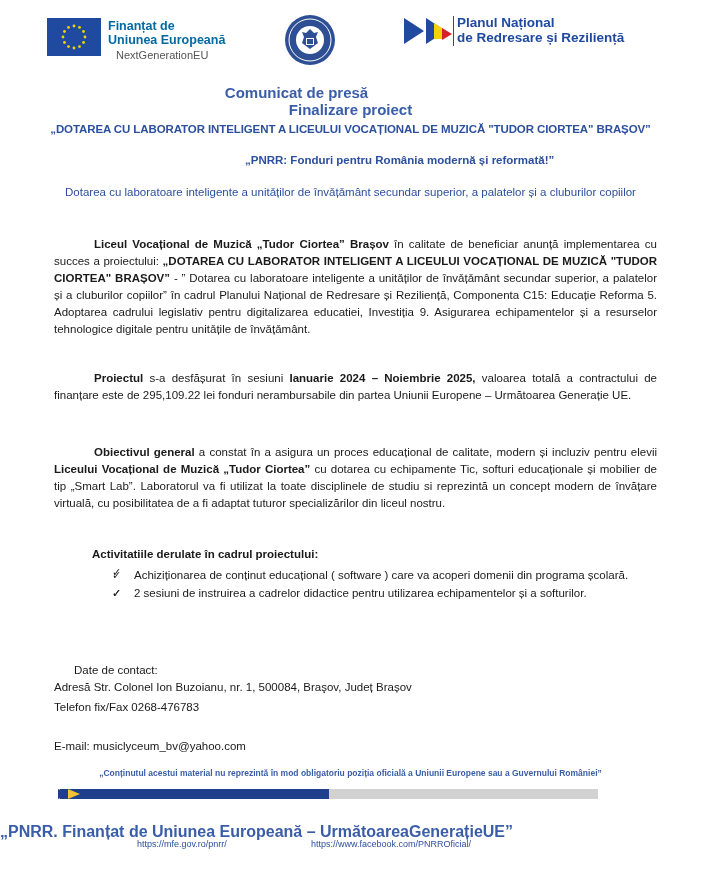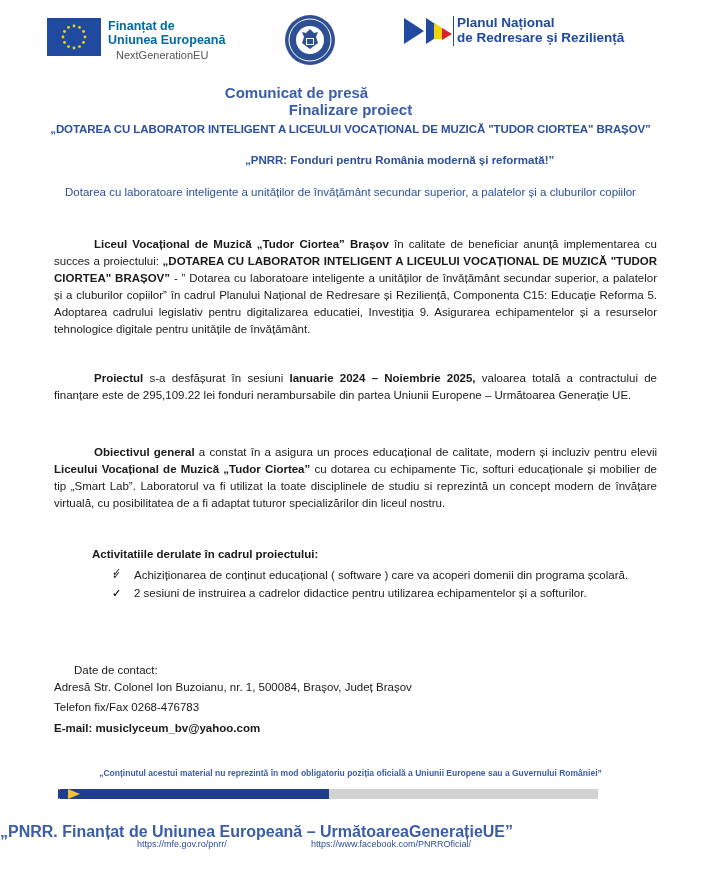--- a/index.html
+++ b/index.html
@@ -36,21 +36,21 @@
 
   .act-title { left: 92px; top: 548px; font-size: 11.5px; font-weight: bold; }
   .act-list { left: 112px; top: 565px; width: 545px; margin: 0; padding: 0; list-style: none; font-size: 11.5px; line-height: 15px; }
   .act-list li { position: relative; padding-left: 22px; margin-bottom: 3px; }
   .act-list .chk { position: absolute; left: 0; top: 0; font-size: 11px; }
 
   .contact { left: 54px; font-size: 11.5px; }
   .c-title { top: 664px; font-weight: normal; margin-left: 20px; }
   .c-addr { top: 681px; }
   .c-tel { top: 701px; }
-  .c-mail { top: 722px; font-weight: bold; }
+  .c-mail { top: 740px; }
 
   .disclaimer { left: 0; width: 701px; top: 768px; text-align: center; font-size: 8.5px; color: #3a5da8; font-weight: bold; }
   .bar-track { left: 60px; top: 789px; width: 538px; height: 10px; background: #d2d2d2; }
   .bar-fill { left: 60px; top: 789px; height: 10px; background: #1f3f8c; }
   .bar-arrows { left: 58px; top: 787px; width: 30px; height: 14px; }
 
   .footer-motto { left: 0; width: 701px; top: 823px; text-align: left; font-size: 16px; font-weight: bold; color: #3a5da8; }
   .link1 { left: 137px; top: 839px; font-size: 9px; color: #2c4f9e; }
   .link2 { left: 311px; top: 839px; font-size: 9px; color: #2c4f9e; }
 </style>

